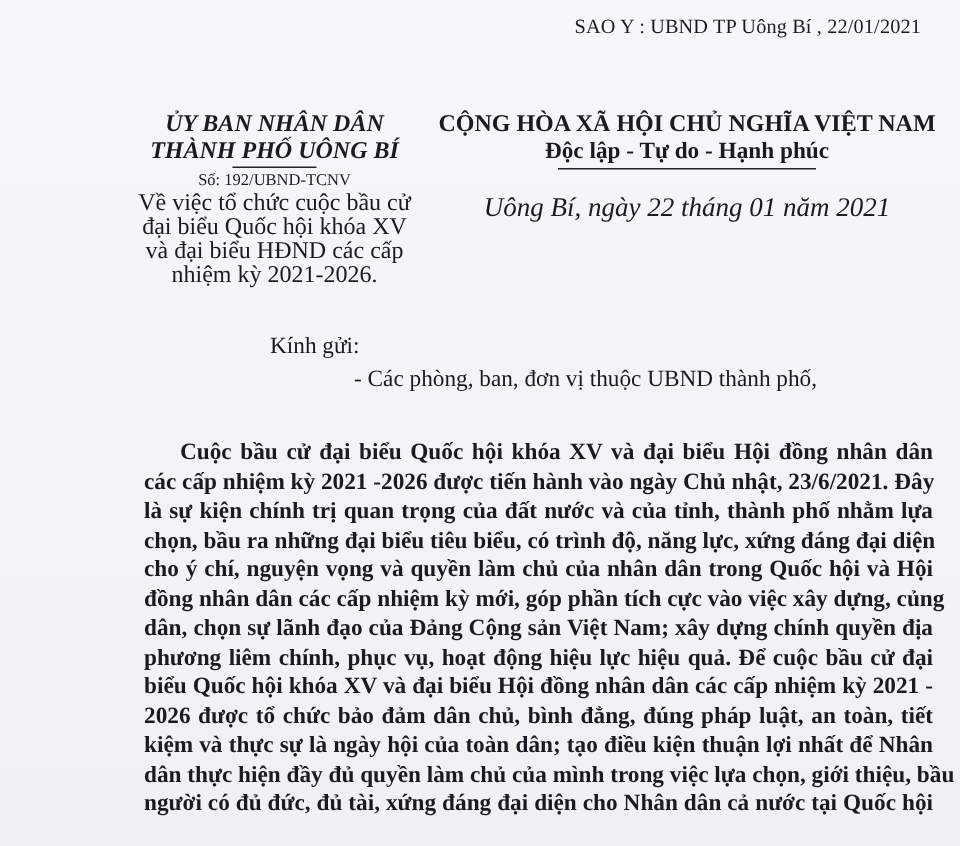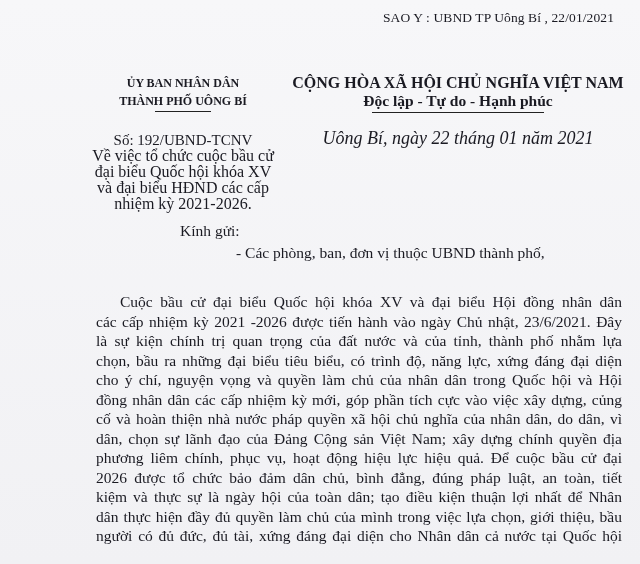--- a/index.html
+++ b/index.html
@@ -12,39 +12,39 @@
   }
   .page { position: absolute; inset: 0; background: linear-gradient(180deg,#f7f7f9 0%,#f1f1f4 100%); }
   .copy-stamp {
     position: absolute; top: 10px; left: 383px;
     font-size: 13.5px; letter-spacing: 0.1px; white-space: nowrap;
   }
   .left-header {
     position: absolute; top: 74px; left: 88px; width: 190px;
     text-align: center;
   }
-  .org-line { font-weight: bold; font-size: 12px; line-height: 18px; white-space: nowrap; }
+  .org-line { font-weight: bold; font-size: 16px; line-height: 18px; white-space: nowrap; font-style: italic; }
   .org-underline { width: 56px; height: 1px; background: #222; margin: 1px auto 0; }
-  .doc-number { font-size: 15px; line-height: 16px; margin-top: 20px; white-space: nowrap; }
+  .doc-number { font-size: 11px; line-height: 16px; white-space: nowrap; }
   .doc-subject { font-size: 16px; line-height: 16px; white-space: nowrap; }
   .right-header {
     position: absolute; top: 74px; left: 290px; width: 336px; text-align: center;
   }
   .nation { font-weight: bold; font-size: 16px; line-height: 18px; white-space: nowrap; }
   .motto { font-weight: bold; font-size: 15.5px; line-height: 18px; white-space: nowrap; font-family: Liberation Serif, serif; }
   .motto-underline { width: 172px; height: 1px; background: #222; margin: 2px auto 0; }
   .place-date { font-style: italic; font-size: 18px; line-height: 18px; margin-top: 16px; white-space: nowrap; }
   .recipients { position: absolute; top: 221px; left: 180px; font-size: 15.5px; line-height: 20px; }
   .recipients .label { margin-bottom: 2px; }
   .recipients .item { padding-left: 56px; white-space: nowrap; font-family: Liberation Serif, serif; }
   .body-text {
     position: absolute; top: 292px; left: 96px; width: 526px;
     font-size: 15.5px; line-height: 19.5px; text-align: justify;
   }
-  .body-line { display: block; text-align: justify; text-align-last: justify; white-space: nowrap; overflow: visible; }
+  .body-line { display: block; text-align: justify; text-align-last: justify; white-space: nowrap; overflow: visible; font-weight: bold; }
   .body-line.first { text-indent: 24px; }
 </style>
 </head>
 <body>
 
 <div class="page">
 
   <div class="copy-stamp">SAO Y : UBND TP Uông Bí , 22/01/2021</div>
 
   <div class="left-header">
@@ -70,23 +70,23 @@
     <div class="item">- Các phòng, ban, đơn vị thuộc UBND thành phố,</div>
   </div>
 
   <div class="body-text">
     <span class="body-line first">Cuộc bầu cử đại biểu Quốc hội khóa XV và đại biểu Hội đồng nhân dân</span>
     <span class="body-line">các cấp nhiệm kỳ 2021 -2026 được tiến hành vào ngày Chủ nhật, 23/6/2021. Đây</span>
     <span class="body-line">là sự kiện chính trị quan trọng của đất nước và của tỉnh, thành phố nhằm lựa</span>
     <span class="body-line">chọn, bầu ra những đại biểu tiêu biểu, có trình độ, năng lực, xứng đáng đại diện</span>
     <span class="body-line">cho ý chí, nguyện vọng và quyền làm chủ của nhân dân trong Quốc hội và Hội</span>
     <span class="body-line">đồng nhân dân các cấp nhiệm kỳ mới, góp phần tích cực vào việc xây dựng, củng</span>
-    <span class="body-line">cố và hoàn thiện nhà nước pháp quyền xã hội chủ nghĩa của nhân dân, do dân, vì</span>
     <span class="body-line">dân, chọn sự lãnh đạo của Đảng Cộng sản Việt Nam; xây dựng chính quyền địa</span>
     <span class="body-line">phương liêm chính, phục vụ, hoạt động hiệu lực hiệu quả. Để cuộc bầu cử đại</span>
+    <span class="body-line">biểu Quốc hội khóa XV và đại biểu Hội đồng nhân dân các cấp nhiệm kỳ 2021 -</span>
     <span class="body-line">2026 được tổ chức bảo đảm dân chủ, bình đẳng, đúng pháp luật, an toàn, tiết</span>
     <span class="body-line">kiệm và thực sự là ngày hội của toàn dân; tạo điều kiện thuận lợi nhất để Nhân</span>
     <span class="body-line">dân thực hiện đầy đủ quyền làm chủ của mình trong việc lựa chọn, giới thiệu, bầu</span>
     <span class="body-line">người có đủ đức, đủ tài, xứng đáng đại diện cho Nhân dân cả nước tại Quốc hội</span>
 
   </div>
 
 </div>
 
 </body></html>

